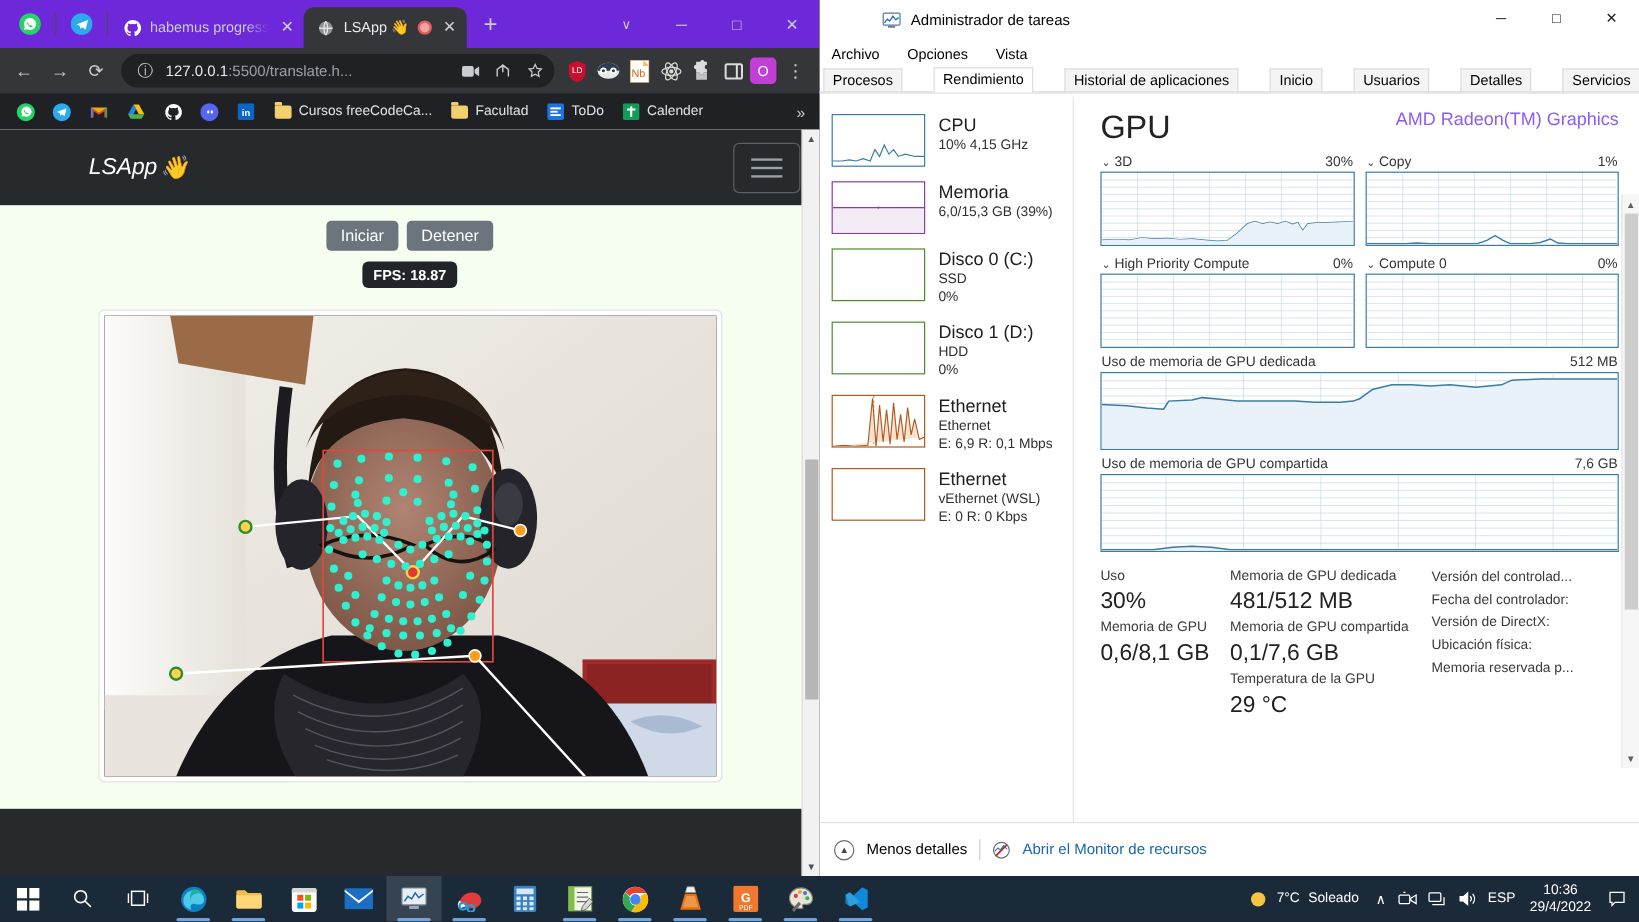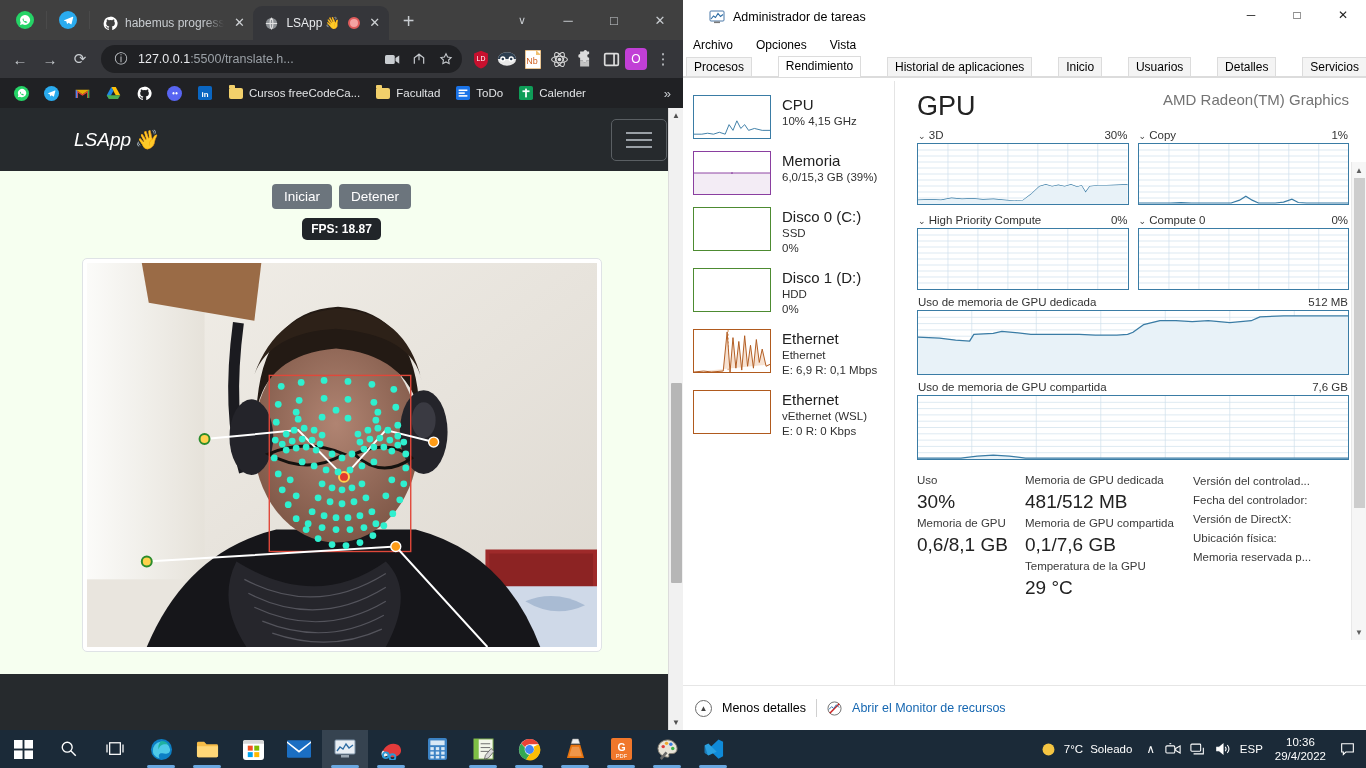--- a/index.html
+++ b/index.html
@@ -11,21 +11,21 @@
   }
 
   
   #browser {
     position:absolute; left:0; top:0; width:683px; height:730px;
     background:#202124; overflow:hidden;
   }
 
   
   .tabstrip {
-    height:40px; background:#404040; position:relative;
+    height:40px; background:#6d28d9; position:relative;
     display:flex; align-items:flex-end;
   }
   .pinned-tabs { display:flex; align-items:center; height:40px; padding-left:8px; gap:2px; }
   .pinned-tab {
     width:34px; height:34px; display:flex; align-items:center; justify-content:center;
     border-radius:8px 8px 0 0;
   }
   .circ { border-radius:50%; display:flex; align-items:center; justify-content:center; }
   .tabdiv { width:1px; height:18px; background:#4a4a4a; margin:0 2px; align-self:center; }
 
@@ -87,42 +87,42 @@
   
   .pscroll { position:absolute; right:0; top:108px; width:15px; bottom:0; background:#f1f1f1; border-left:1px solid #dcdcdc;}
   .pscroll .arr { height:15px; display:flex;align-items:center;justify-content:center;font-size:8px;color:#505050;}
   .pscroll .thumb { position:absolute; left:2px; width:11px; top:275px; height:200px; background:#b6b6b6; border-radius:1px;}
 
   
   #taskmgr {
     position:absolute; left:683px; top:0; width:683px; height:730px;
     background:#fff; color:#000; font-size:12px;
   }
-  .tmtitle { height:34px; display:flex; align-items:center; padding-left:26px; gap:8px; font-size:12.5px;}
+  .tmtitle { height:34px; display:flex; align-items:center; padding-left:10px; gap:8px; font-size:12.5px;margin-left:42px;}
   .tmwc { position:absolute; right:0; top:0; display:flex;}
   .tmwc div { width:46px;height:30px;display:flex;align-items:center;justify-content:center;font-size:12px;color:#222;}
   .menubar { height:22px; display:flex; align-items:center; padding-left:10px; gap:23px; font-size:12px;}
   .tabs { height:22px; display:flex; align-items:flex-end; padding-left:3px; border-bottom:1px solid #dcdcdc; position:relative;justify-content:space-between;}
   .tmtab { padding:2px 7px 3px; font-size:12px; border:1px solid #dcdcdc; border-bottom:none; background:#f4f4f4; margin-right:-1px; color:#000;}
   .tmtab.active { background:#fff; position:relative; z-index:2; padding-bottom:4px; border-color:#dcdcdc;}
   .tabs:after{content:"";position:absolute;left:0;right:0;bottom:0;height:1px;background:#dcdcdc;}
 
   .tmbody { position:absolute; left:0; right:0; top:81px; bottom:45px; display:flex; }
   .tmlist { width:211px; overflow:hidden; padding-top:8px; }
   .lrow { display:flex; gap:11px; padding:6px 8px 6px 10px; align-items:flex-start;}
   .lrow.sel { background:#cce4f7; }
   .minichart { width:78px; height:44px; background:#fff; border:1px solid #1a7ab8; flex:none; position:relative; overflow:hidden;}
   .lmeta .t1 { font-size:15px; line-height:19px; color:#202020;}
   .lmeta .t2 { font-size:11.5px; line-height:15px; color:#303030;}
   .tmsep { width:1px; background:#e4e4e4; }
 
   .tmmain { flex:1; position:relative; padding:10px 17px 0 22px; overflow:hidden;}
   .gpuhead { display:flex; align-items:flex-start; justify-content:space-between;}
   .gpuhead .h1 { font-size:27px; font-weight:normal; color:#222;}
-  .gpuhead .h2 { font-size:15px; color:#737373;}
+  .gpuhead .h2 { font-size:15px; color:#8b5cf6;}
   .gcell-labels { display:flex; justify-content:space-between; font-size:11.5px; color:#333; padding:0 1px 2px;}
   .chev { color:#444; font-size:9px; }
   .grid2 { display:flex; gap:9px; }
   .gcol { flex:1; }
   .gbox { border:1px solid #3a7ca5; height:62px; position:relative; overflow:hidden; background:#fff;}
   .wide { margin-top:6px; }
   .gboxW { border:1px solid #3a7ca5; height:65px; position:relative; overflow:hidden; background:#fff;}
 
   .stats { display:flex; margin-top:12px; font-size:11.5px;}
   .scol { }

